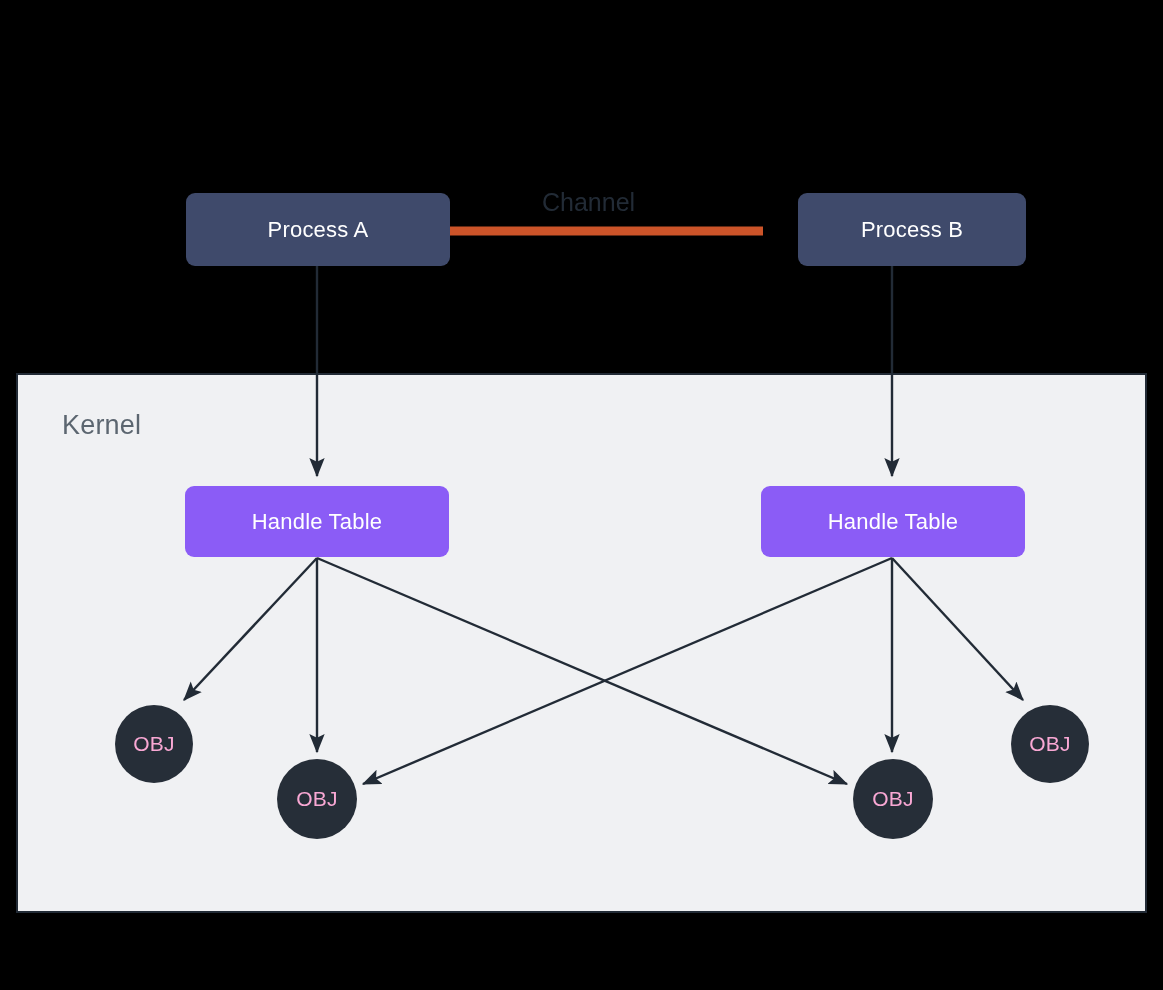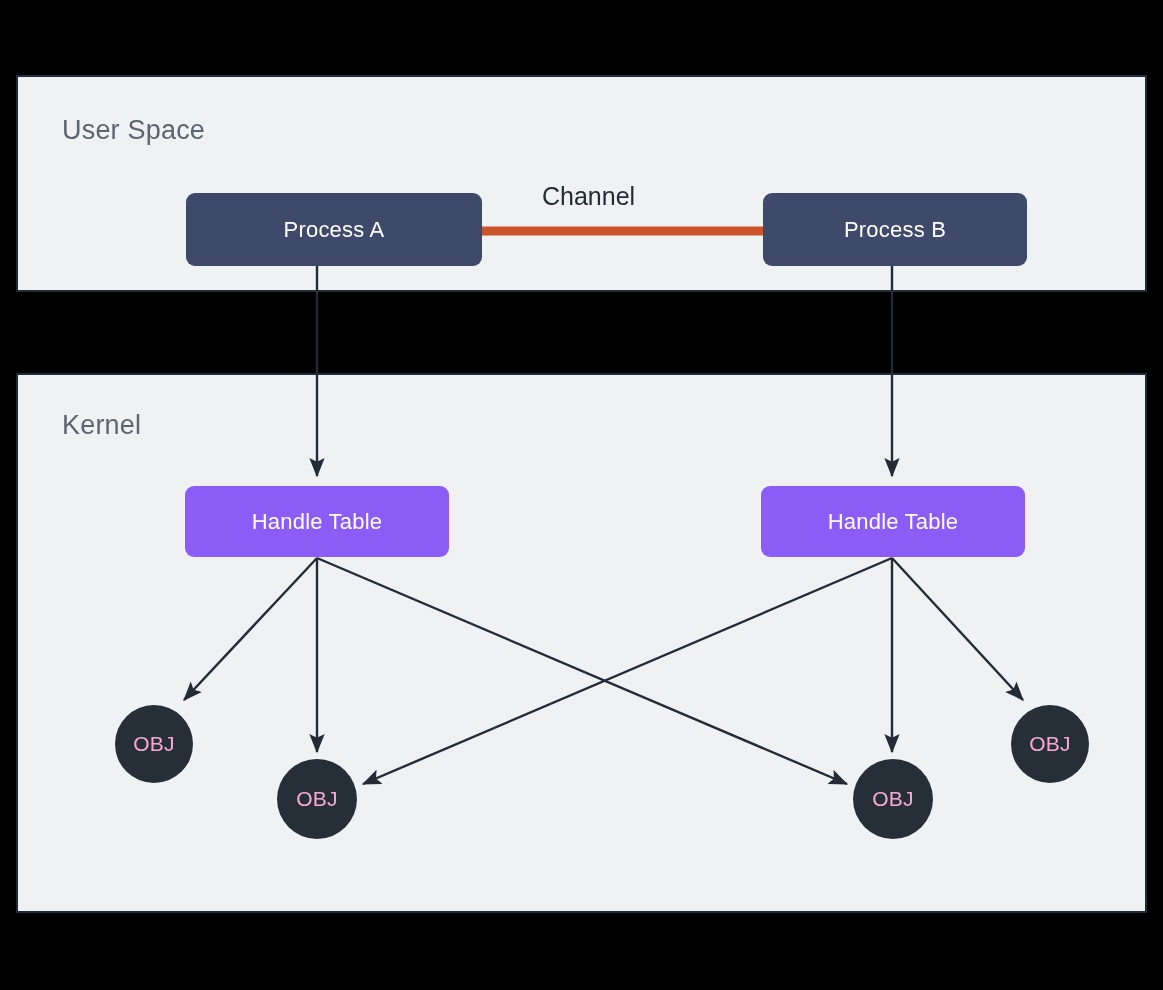--- a/index.html
+++ b/index.html
@@ -67,27 +67,27 @@
   }
   .node-process {
     background: #3F4A6B;
   }
   .node-handle {
     background: #8b5cf6;
   }
   #node-process-a {
     left: 186px;
     top: 193px;
-    width: 296px;
+    width: 264px;
     height: 73px;
   }
   #node-process-b {
-    left: 763px;
+    left: 798px;
     top: 193px;
-    width: 264px;
+    width: 228px;
     height: 73px;
   }
   #node-handle-a {
     left: 185px;
     top: 486px;
     width: 264px;
     height: 71px;
   }
   #node-handle-b {
     left: 761px;
@@ -108,21 +108,21 @@
     z-index: 5;
   }
   #obj-1 { left: 115px; top: 705px; width: 78px; height: 78px; }
   #obj-2 { left: 277px; top: 759px; width: 80px; height: 80px; }
   #obj-3 { left: 853px; top: 759px; width: 80px; height: 80px; }
   #obj-4 { left: 1011px; top: 705px; width: 78px; height: 78px; }
 
   #channel-label {
     position: absolute;
     left: 542px;
-    top: 182px;
+    top: 188px;
     font-size: 25px;
     color: #222B36;
     white-space: nowrap;
     z-index: 6;
   }
   #edges {
     position: absolute;
     left: 0;
     top: 0;
     width: 1163px;
@@ -139,23 +139,20 @@
     stroke: #CC5429;
     stroke-width: 9;
     fill: none;
   }
 </style>
 </head>
 <body>
 
 <div id="stage">
 
-  <div class="panel" id="panel-user">
-    <div class="panel-label" id="label-user">User Space</div>
-  </div>
 
   <div class="panel" id="panel-kernel">
     <div class="panel-label" id="label-kernel">Kernel</div>
   </div>
 
   <svg id="edges" viewBox="0 0 1163 990">
     <defs>
       <marker id="arrowhead" markerWidth="9" markerHeight="9" refX="7.5" refY="3.2" orient="auto" markerUnits="strokeWidth">
         <path d="M0,0 L8,3.2 L0,6.4 L1.6,3.2 Z" fill="#222B36"></path>
       </marker>

